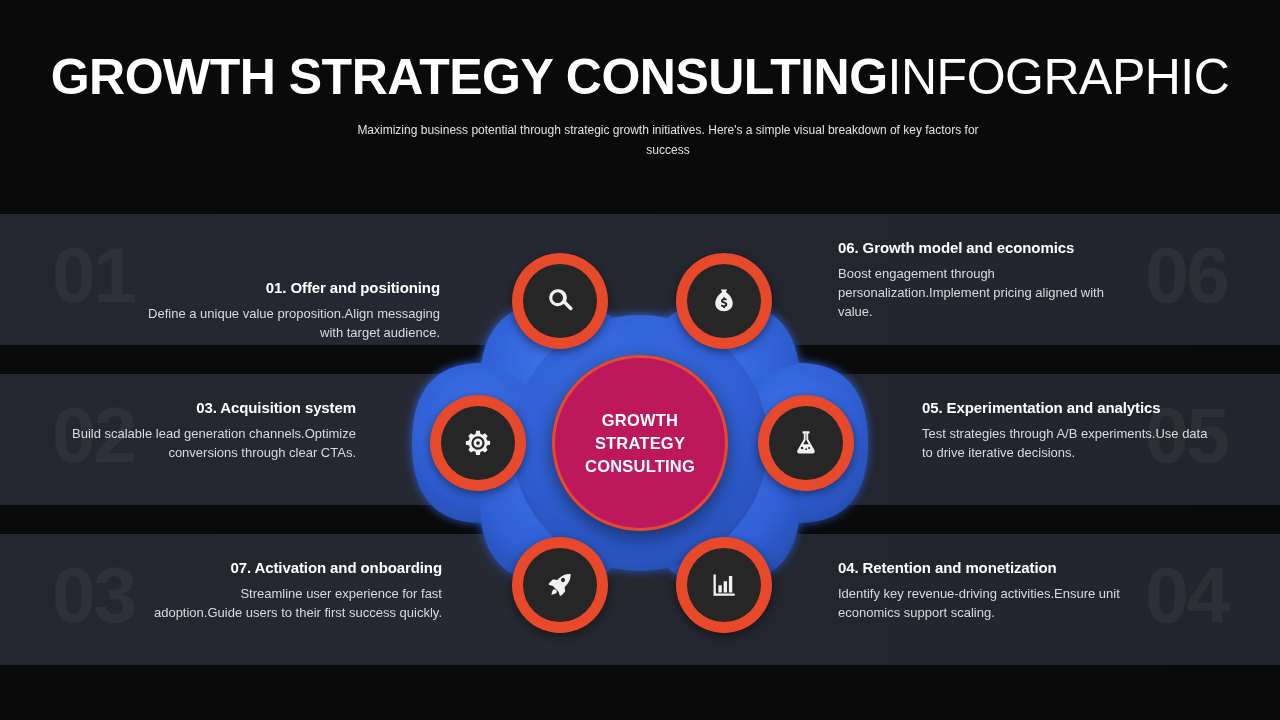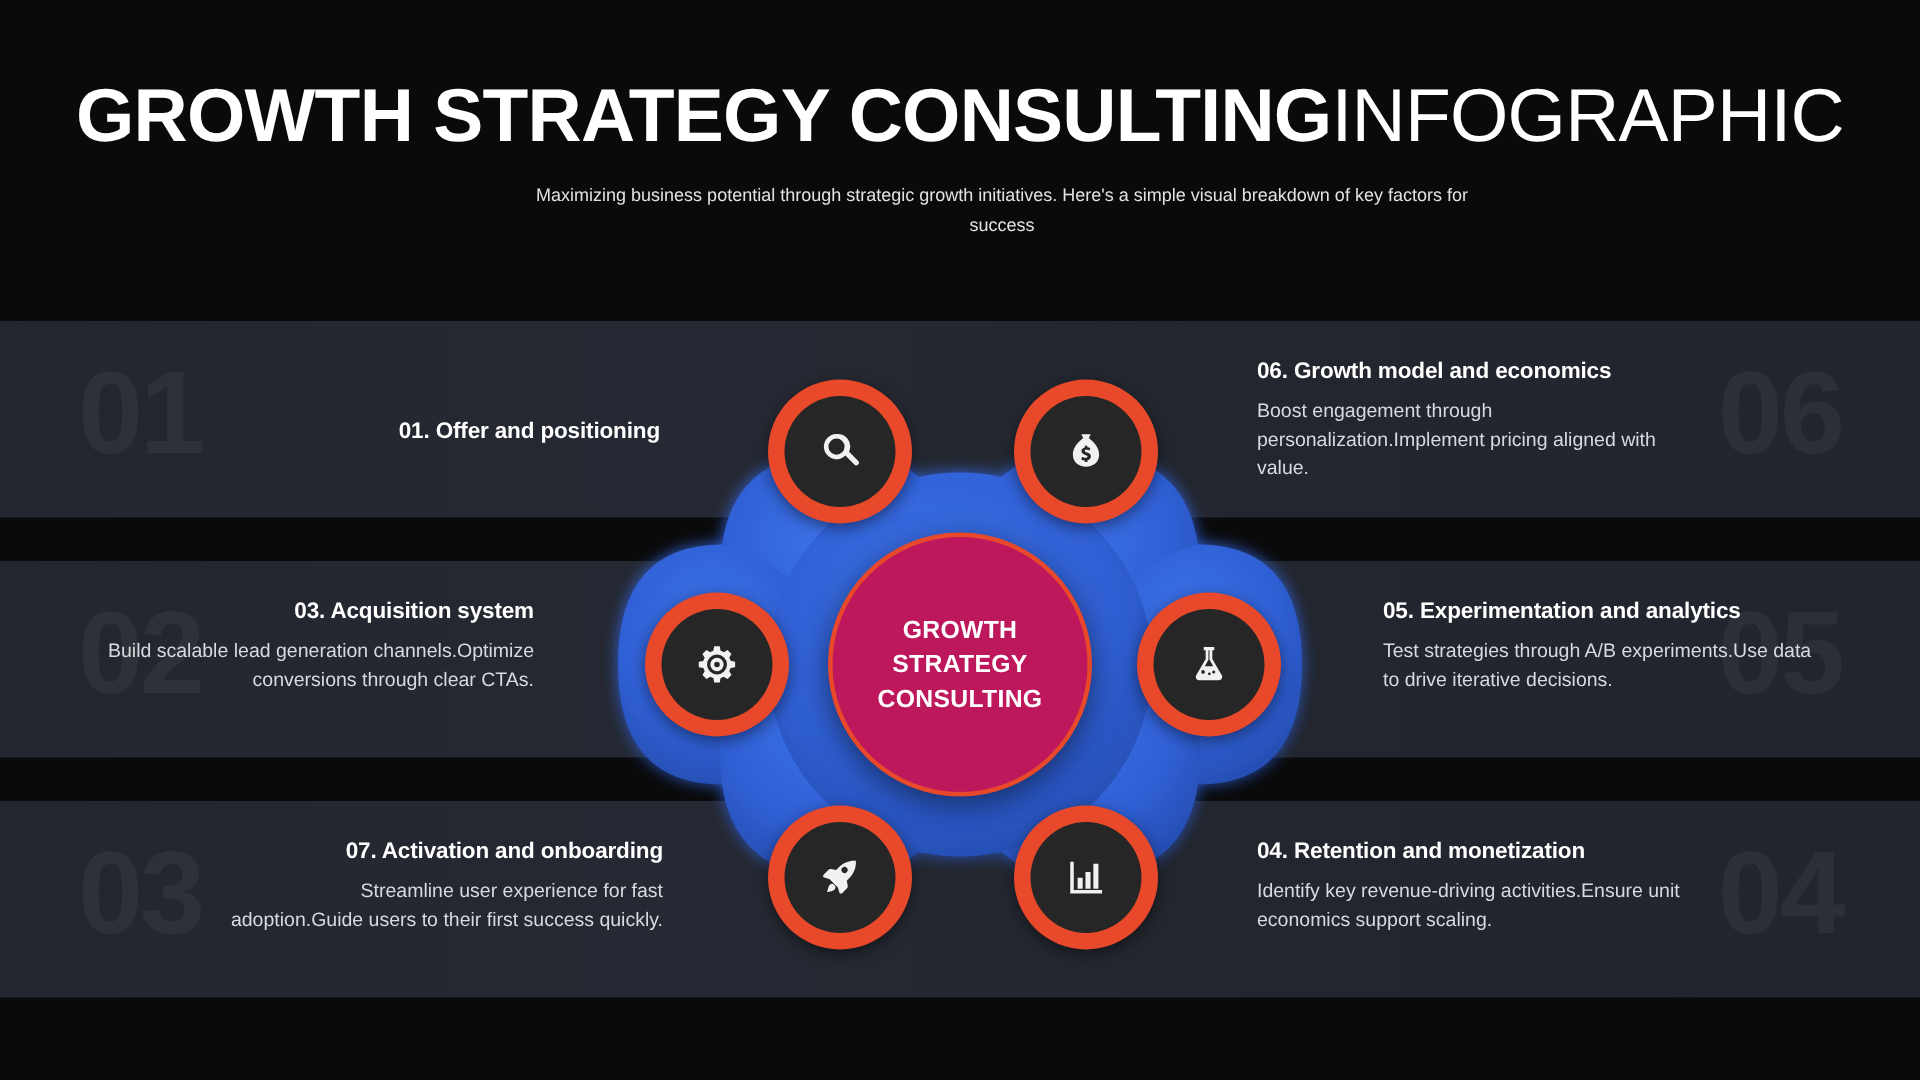--- a/index.html
+++ b/index.html
@@ -185,20 +185,21 @@
 
 <div class="watermark wm-left" id="wm-01">01</div>
 <div class="watermark wm-left" id="wm-02">02</div>
 <div class="watermark wm-left" id="wm-03">03</div>
 <div class="watermark wm-right" id="wm-06">06</div>
 <div class="watermark wm-right" id="wm-05">05</div>
 <div class="watermark wm-right" id="wm-04">04</div>
 
 <div class="block left" id="block-01">
   <div class="b-title">01. Offer and positioning</div>
+  <div class="b-desc">Define a unique value proposition.Align messaging with target audience.</div>
 </div>
 <div class="block left" id="block-02">
   <div class="b-title">03. Acquisition system</div>
   <div class="b-desc">Build scalable lead generation channels.Optimize conversions through clear CTAs.</div>
 </div>
 <div class="block left" id="block-03">
   <div class="b-title">07. Activation and onboarding</div>
   <div class="b-desc">Streamline user experience for fast adoption.Guide users to their first success quickly.</div>
 </div>
 <div class="block right" id="block-06">

